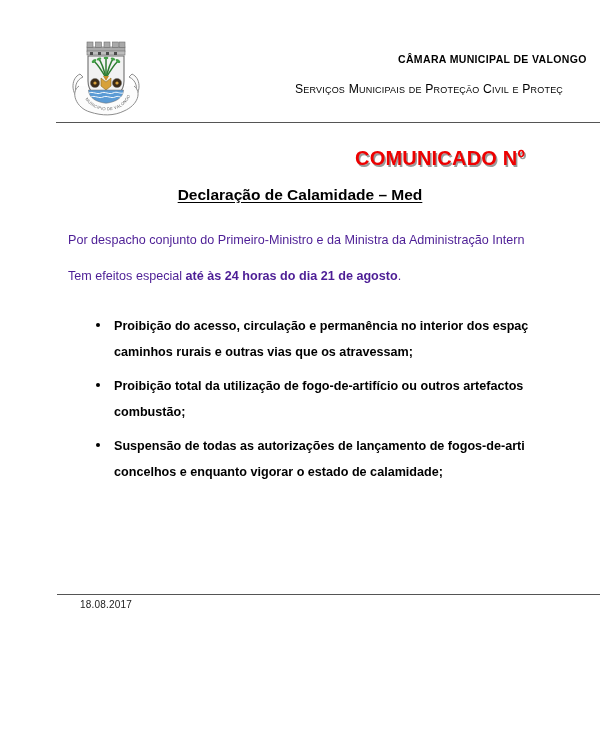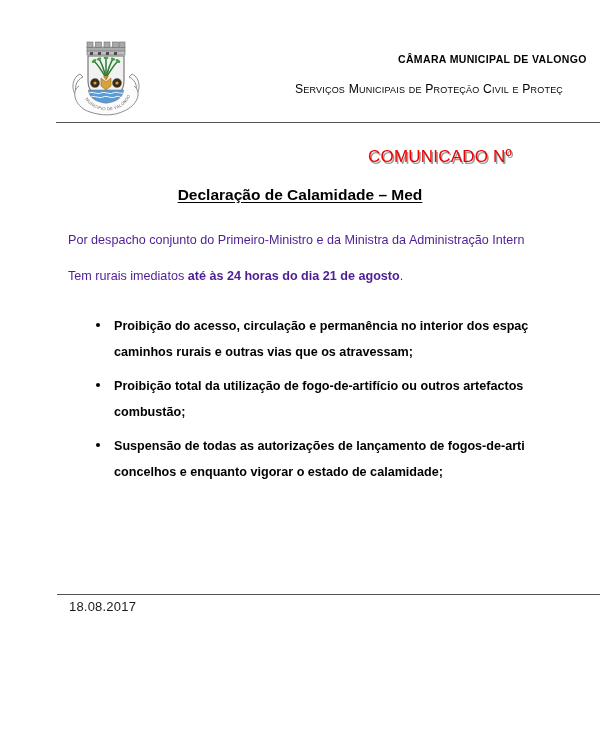--- a/index.html
+++ b/index.html
@@ -83,22 +83,22 @@
 
   
   .comunicado {
     position: absolute;
     left: 0px;
     top: 147px;
     width: 600px;
     text-align: center;
     padding-left: 280px;
     box-sizing: border-box;
-    font-size: 17px;
-    font-weight: normal;
+    font-size: 20px;
+    font-weight: bold;
     color: #ee0000;
     letter-spacing: 0.2px;
     white-space: nowrap;
     text-shadow: 1.5px 1.5px 0 #9a9a9a;
     overflow: hidden;
   }
 
   .subtitle {
     position: absolute;
     left: 0px;
@@ -177,23 +177,23 @@
   .footer-rule {
     position: absolute;
     left: 57px;
     top: 594px;
     width: 543px;
     height: 0;
     border-top: 1.2px solid #555555;
   }
   .footer-date {
     position: absolute;
-    left: 69px;
+    left: 80px;
     top: 599px;
-    font-size: 13px;
+    font-size: 10px;
     color: #1a1a1a;
     letter-spacing: 0.2px;
   }
 </style>
 </head>
 <body>
 
 <div class="page">
 
   <div class="header">
@@ -273,21 +273,21 @@
   <div class="subtitle">
     <span class="u">Declaração de Calamidade – Med</span>
   </div>
 
   <div class="body-block">
 
     <div class="para">Por despacho conjunto do Primeiro-Ministro e da Ministra da Administração Intern</div>
 
     <div class="para-gap"></div>
 
-    <div class="para"><span>Tem rurais imediatos </span><b>até às 24 horas do dia 21 de agosto</b><span>.</span></div>
+    <div class="para"><span>Tem efeitos especial </span><b>até às 24 horas do dia 21 de agosto</b><span>.</span></div>
 
     <div class="para-gap"></div>
 
 
     <ul class="bullets">
       <li>
         <span class="bdot"></span>
         <span class="l1">Proibição do acesso, circulação e permanência no interior dos espaç</span>
         <span class="l2">caminhos rurais e outras vias que os atravessam;</span>
       </li>

